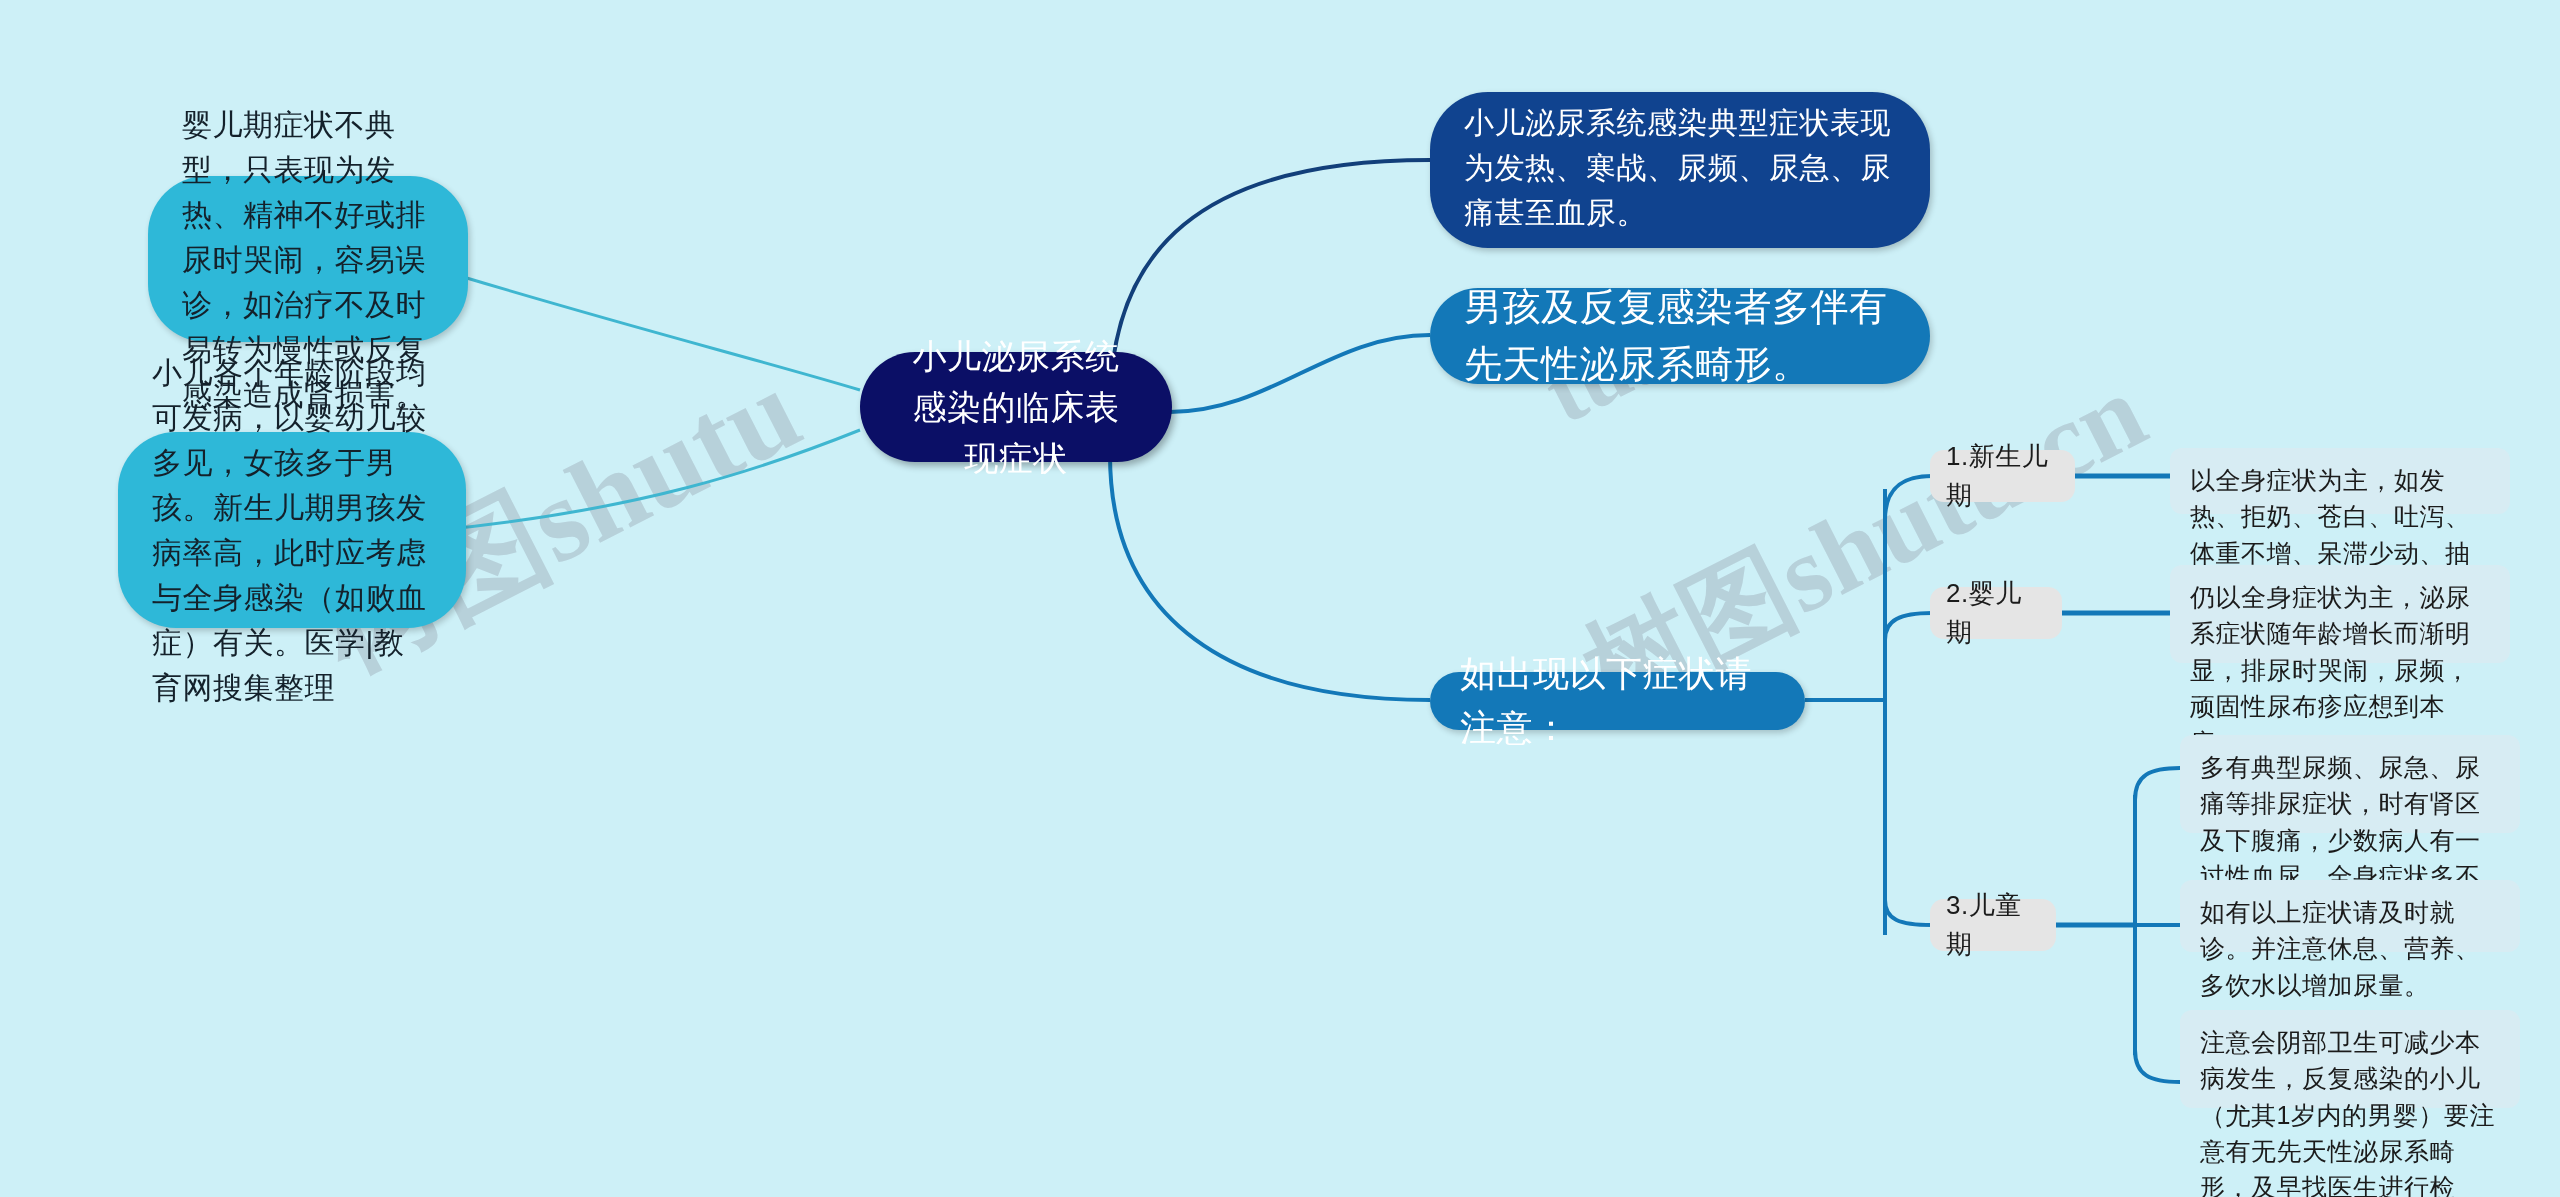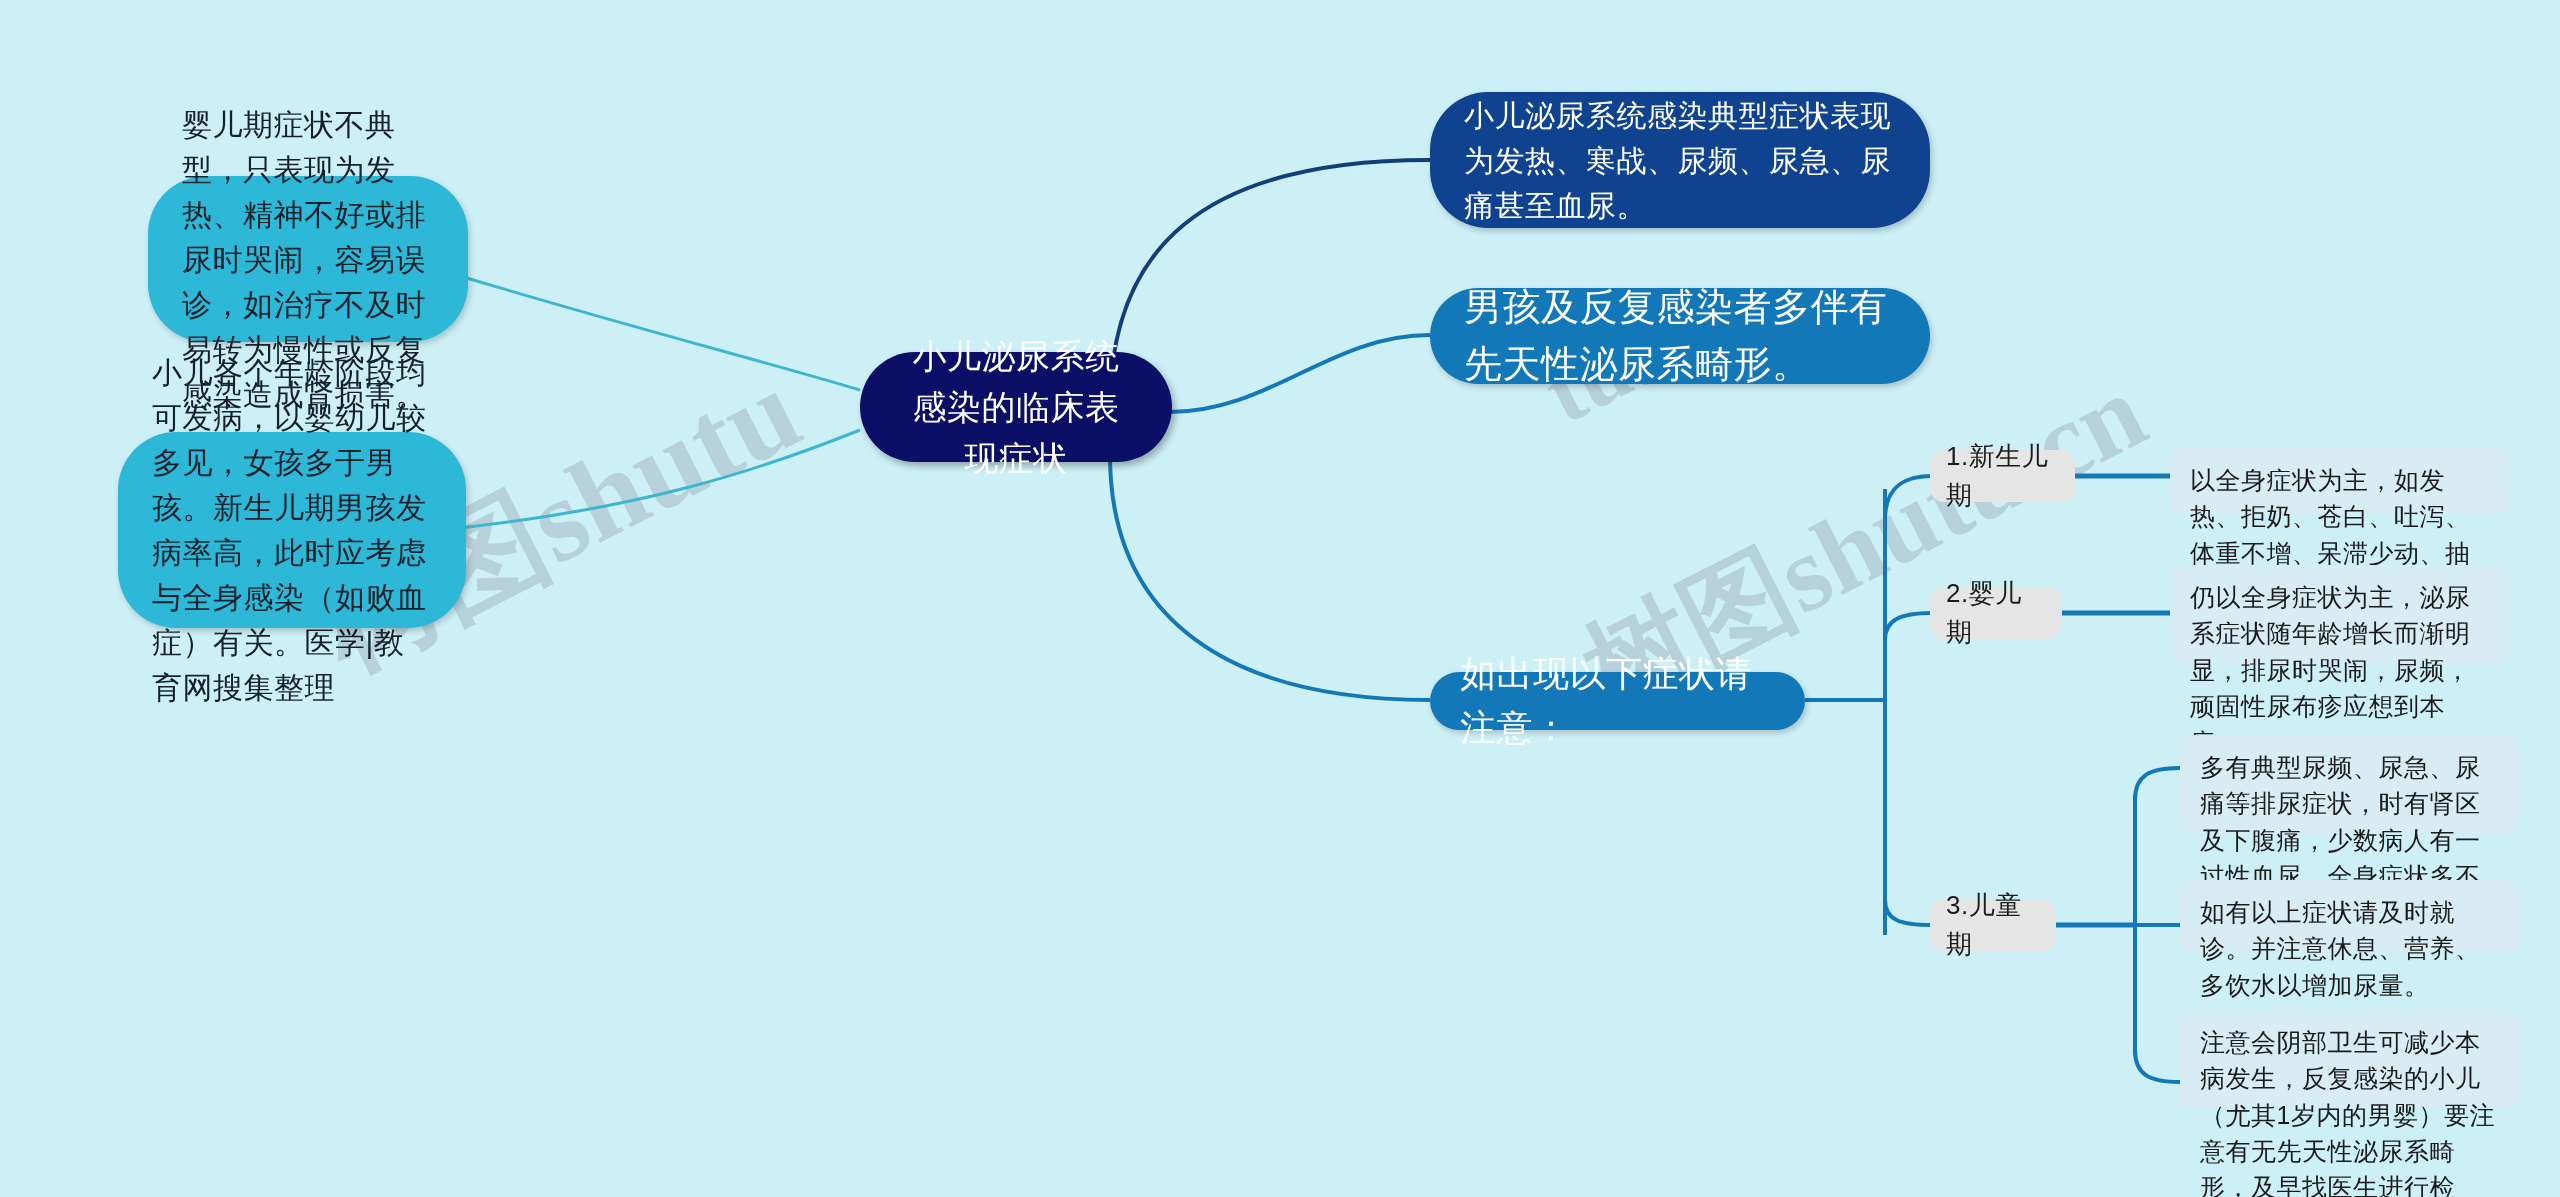--- a/index.html
+++ b/index.html
@@ -162,21 +162,21 @@
   </div>
 
   <div class="node node-cyan" style="left:148px; top:176px; width:320px; height:166px;">
     <span>婴儿期症状不典型，只表现为发热、精神不好或排尿时哭闹，容易误诊，如治疗不及时易转为慢性或反复感染造成肾损害。</span>
   </div>
 
   <div class="node node-cyan" style="left:118px; top:432px; width:348px; height:196px;">
     <span>小儿各个年龄阶段均可发病，以婴幼儿较多见，女孩多于男孩。新生儿期男孩发病率高，此时应考虑与全身感染（如败血症）有关。医学|教育网搜集整理</span>
   </div>
 
-  <div class="node node-navy" style="left:1430px; top:92px; width:500px; height:136px;">
+  <div class="node node-navy" style="left:1430px; top:92px; width:500px; height:156px;font-family:Liberation Mono, monospace;">
     <span>小儿泌尿系统感染典型症状表现为发热、寒战、尿频、尿急、尿痛甚至血尿。</span>
   </div>
 
   <div class="node node-blue" style="left:1430px; top:288px; width:500px; height:96px;">
     <span>男孩及反复感染者多伴有先天性泌尿系畸形。</span>
   </div>
 
   <div class="node node-pill" style="left:1430px; top:672px; width:375px; height:58px;">
     <span>如出现以下症状请注意：</span>
   </div>

